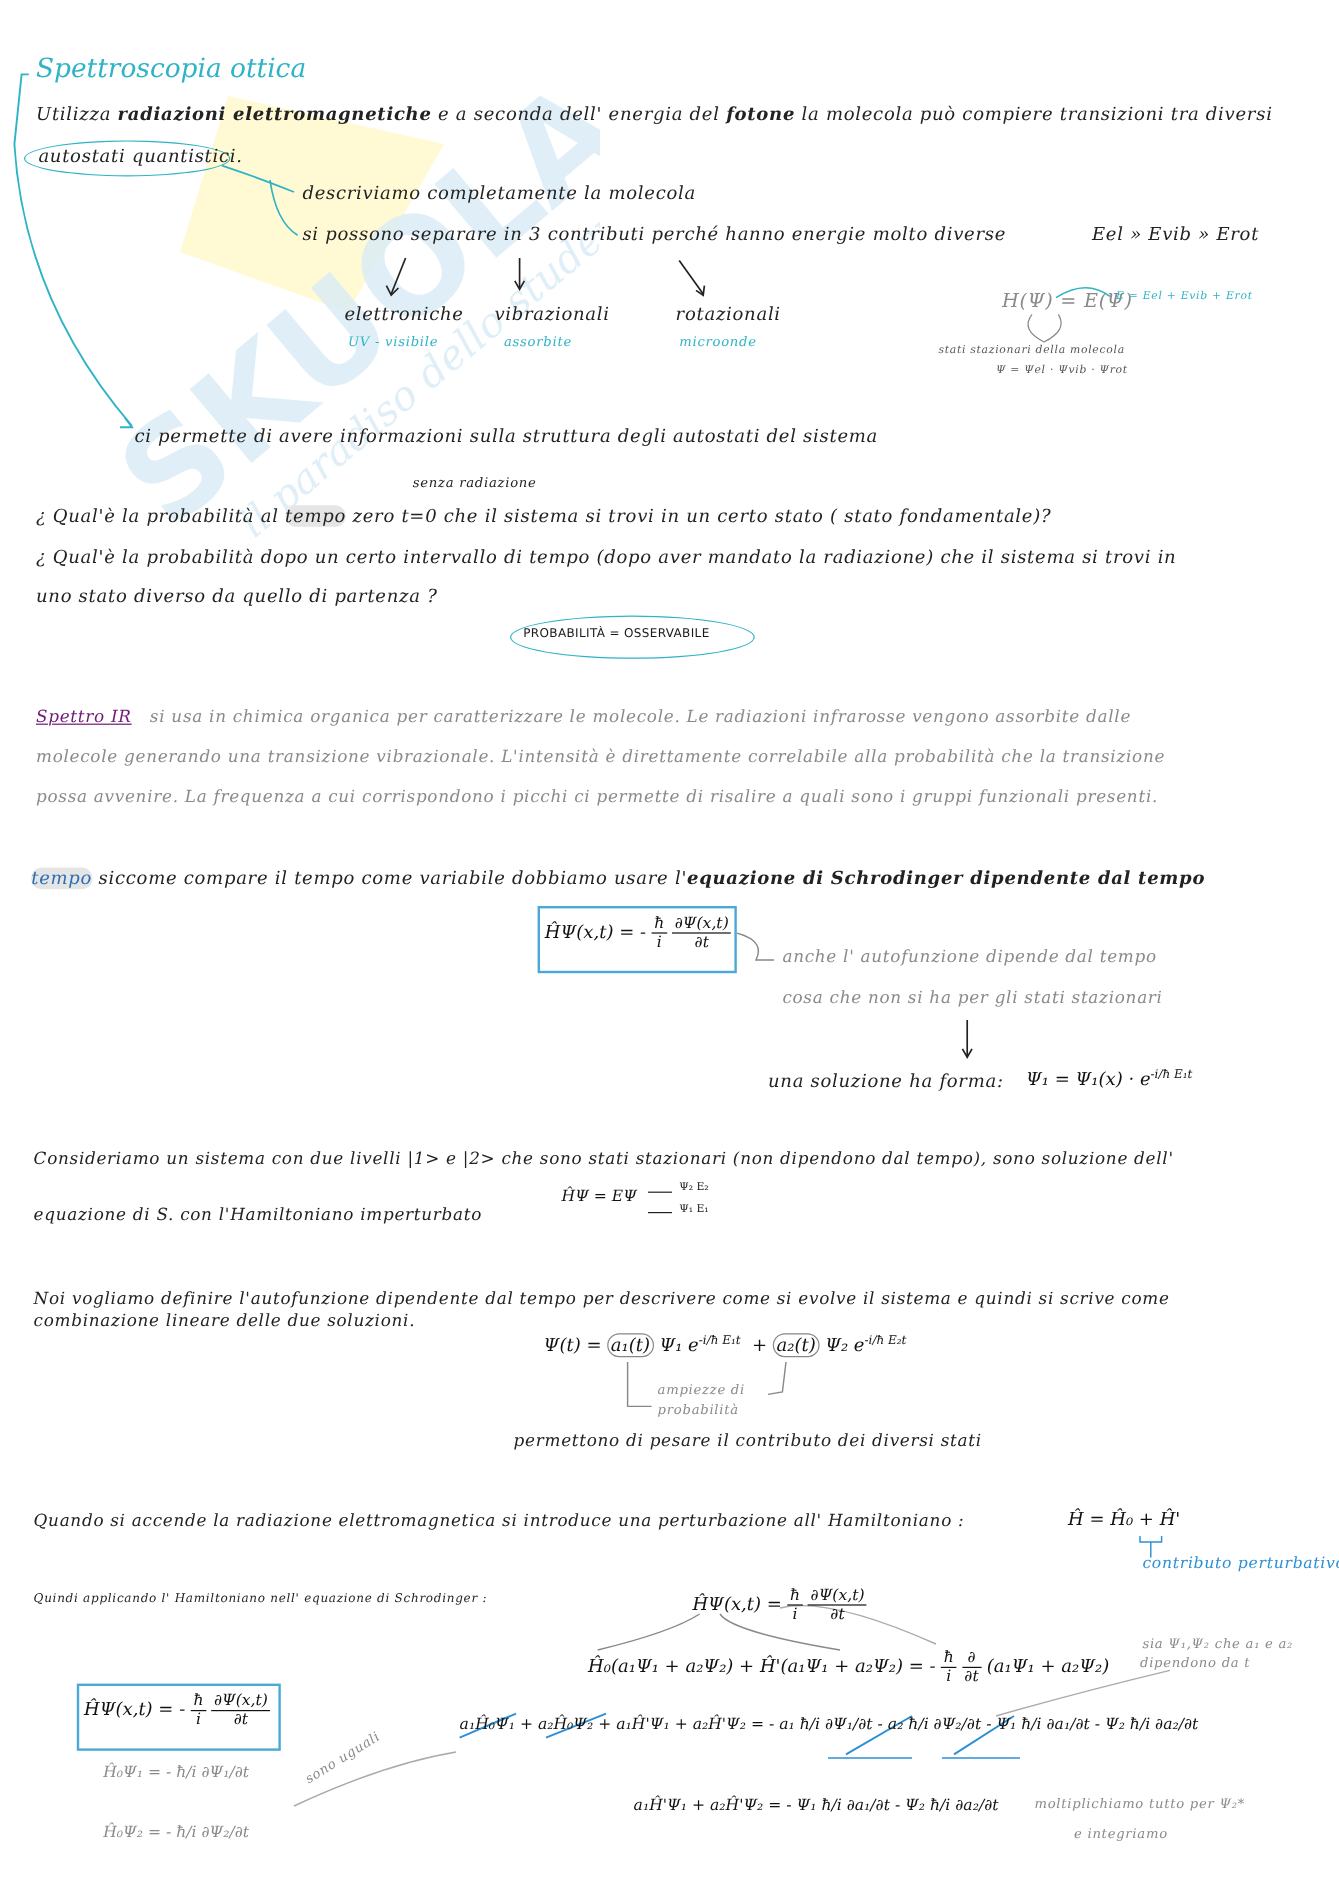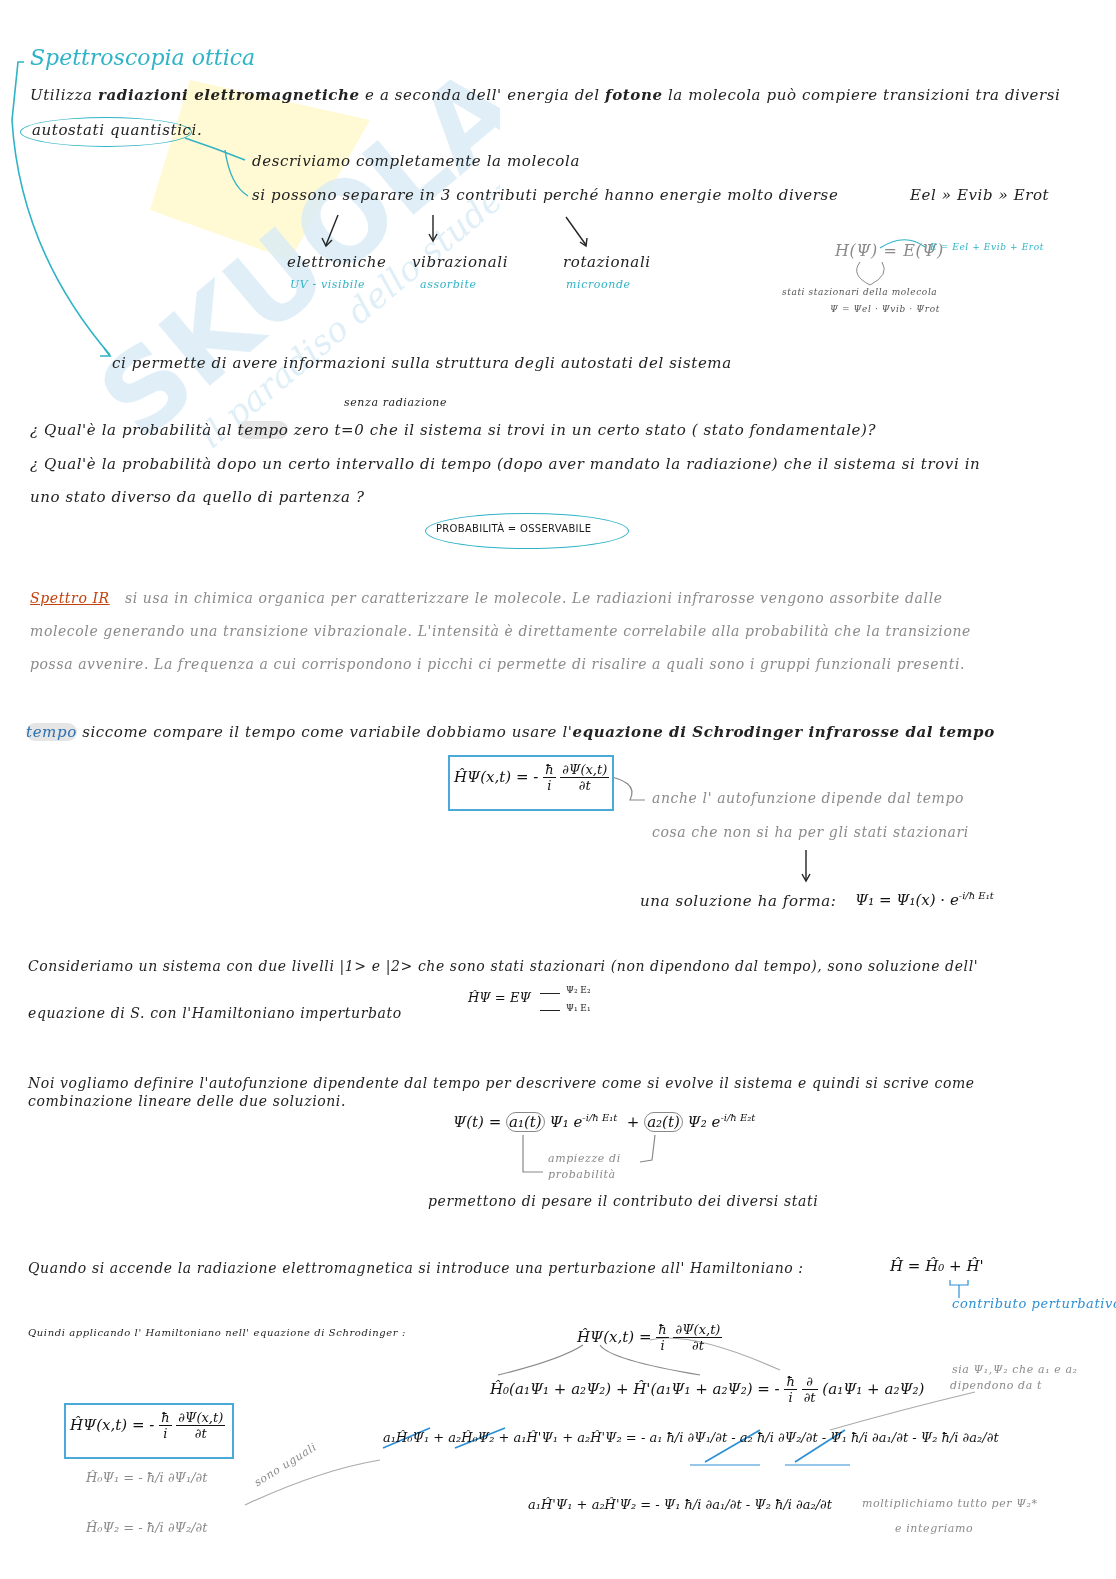--- a/index.html
+++ b/index.html
@@ -118,29 +118,29 @@
   <span>¿ Qual'è la probabilità al</span>
   <span class="hl">tempo</span>
   <span>zero t=0 che il sistema si trovi in un certo stato ( stato fondamentale)?</span>
 </div>
 <div class="abs hand" style="left:30px; top:455px;">¿ Qual'è la probabilità dopo un certo intervallo di tempo (dopo aver mandato la radiazione) che il sistema si trovi in</div>
 <div class="abs hand" style="left:30px; top:488px;">uno stato diverso da quello di partenza ?</div>
 <div class="oval" style="left:425px; top:513px; width:202px; height:34px;"></div>
 <div class="abs" style="left:436px; top:523px; font-family:'DejaVu Sans', sans-serif; font-size:10px; letter-spacing:0.3px;">PROBABILITÀ = OSSERVABILE</div>
 
 <div class="abs hand grey" style="left:30px; top:590px; font-size:14px;">
-  <span class="underline" style="color:#c2410c;">Spettro IR</span>
+  <span class="underline" style="color:#701a75;">Spettro IR</span>
   &nbsp;&nbsp;<span>si usa in chimica organica per caratterizzare le molecole. Le radiazioni infrarosse vengono assorbite dalle</span>
 </div>
 <div class="abs hand grey" style="left:30px; top:623px; font-size:14px;">molecole generando una transizione vibrazionale. L'intensità è direttamente correlabile alla probabilità che la transizione</div>
 <div class="abs hand grey" style="left:30px; top:656px; font-size:14px;">possa avvenire. La frequenza a cui corrispondono i picchi ci permette di risalire a quali sono i gruppi funzionali presenti.</div>
 
 <div class="abs hand" style="left:26px; top:723px;">
   <span class="hl" style="color:#2b6fb0;">tempo</span>
-  <span>siccome compare il tempo come variabile dobbiamo usare l'</span><span class="bold">equazione di Schrodinger infrarosse dal tempo</span>
+  <span>siccome compare il tempo come variabile dobbiamo usare l'</span><span class="bold">equazione di Schrodinger dipendente dal tempo</span>
 </div>
 
 <div class="box" style="left:448px; top:755px; width:162px; height:52px;"></div>
 <div class="eq" style="left:454px; top:762px;">
   <span>ĤΨ(x,t) = -</span>
   <span class="frac"><span class="num">ħ</span><span class="den">i</span></span>
   <span class="frac"><span class="num">∂Ψ(x,t)</span><span class="den">∂t</span></span>
 </div>
 <div class="abs hand grey" style="left:652px; top:790px; font-size:14px;">anche l' autofunzione dipende dal tempo</div>
 <div class="abs hand grey" style="left:652px; top:824px; font-size:14px;">cosa che non si ha per gli stati stazionari</div>

